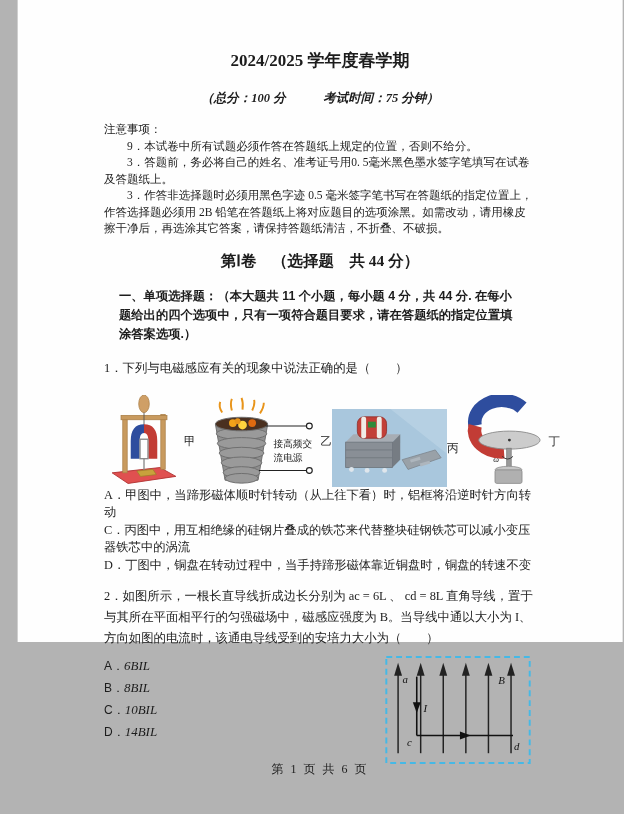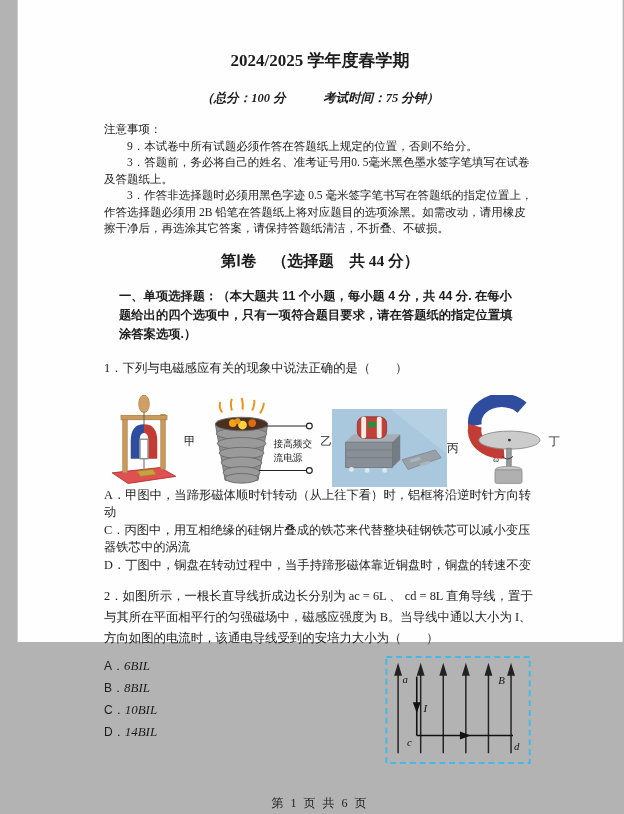--- a/index.html
+++ b/index.html
@@ -46,21 +46,21 @@
   .q2-block { margin-top:12px; }
   .q2-stem { font-size:12.4px; line-height:21px; margin:0; }
   .q2-row { display:flex; justify-content:space-between; margin-top:6px; }
   .q2-options { font-size:13px; line-height:22px; }
   .q2-options .opt { display:block; }
   .opt-letter { font-family:"Liberation Sans", sans-serif; font-size:12px; }
   .opt-value { font-style:italic;text-align:center; }
   .q2-fig { margin-right:4px; }
 
   .footer {
-    position:absolute; left:0; width:100%; top:795px;
+    position:absolute; left:0; width:100%; top:761px;
     text-align:center; font-size:12px; letter-spacing:2px;
   }
   svg text { font-family:"Liberation Serif", serif; }
   .svg-label-italic { font-style:italic; }
 </style>
 </head>
 <body>
 
 <div class="page">
   <div class="content">

